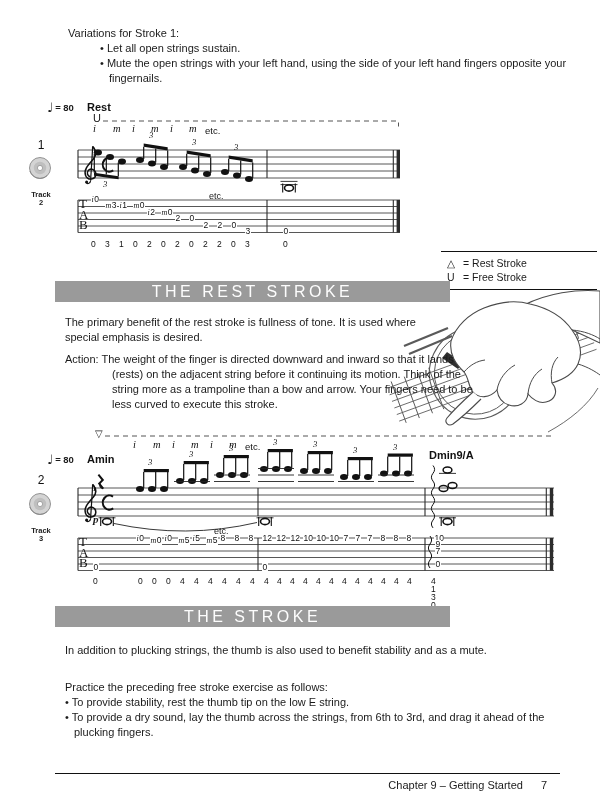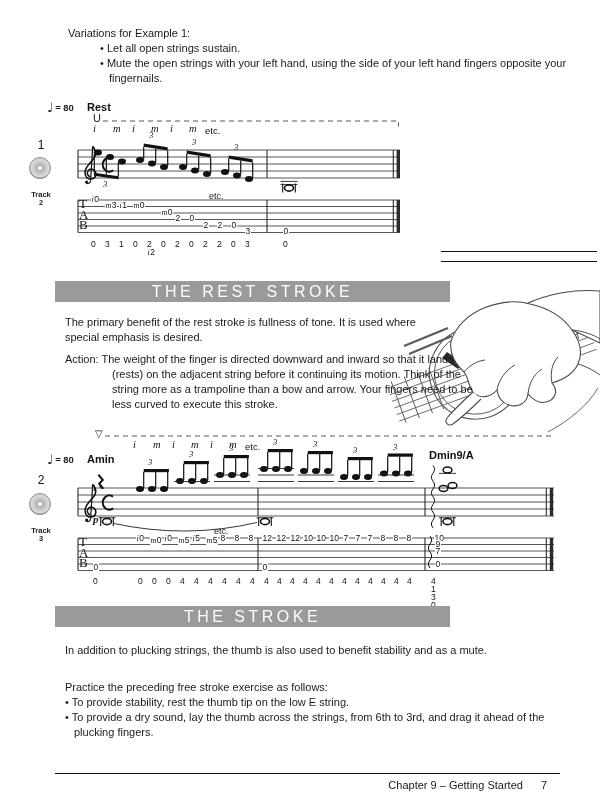--- a/index.html
+++ b/index.html
@@ -160,21 +160,21 @@
       <path d="M497 390C499 379 506 370 515 365"></path>
       <path d="M528 394C529 383 534 374 542 369"></path>
       <path d="M552 383C550 373 552 363 558 357"></path>
       <path d="M464 372C470 365 477 361 485 360"></path>
       <path d="M572 330C584 331 594 335 600 339"></path>
       <path d="M578 364C588 367 596 372 600 375"></path>
     </g>
   </g>
 </svg>
 
-<div class="abs txt" style="left:68px;top:26px">Variations for Example 1:</div>
+<div class="abs txt" style="left:68px;top:26px">Variations for Stroke 1:</div>
 <div class="abs txt" style="left:100px;top:41px;width:470px">
   <span class="hang" style="display:block"><span>•</span> <span>Let all open strings sustain.</span></span>
 </div>
 <div class="abs txt hang" style="left:100px;top:56px;width:470px">
   <span>•</span> <span>Mute the open strings with your left hand, using the side of your left hand fingers opposite your fingernails.</span>
 </div>
 
 <div class="abs tempo" style="left:47px;top:102px">
   <span class="note">♩</span>
   <span class="val">= 80</span>
@@ -206,21 +206,21 @@
 
 <span class="abs tabletter" style="left:79px;top:197px">T</span>
 <span class="abs tabletter" style="left:79px;top:207.5px">A</span>
 <span class="abs tabletter" style="left:79px;top:218px">B</span>
 <span class="abs" style="left:209px;top:191px;font-size:9px">etc.</span>
 <div class="cells fr">
     <span style="left: 91px; top: 195px;"><em>i</em>0</span>
     <span style="left: 105px; top: 201px;"><em>m</em>3</span>
     <span style="left: 119px; top: 201px;"><em>i</em>1</span>
     <span style="left: 133px; top: 201px;"><em>m</em>0</span>
-    <span style="left: 147px; top: 208px; margin-top: 40px;"><em>i</em>2</span>
+    <span style="left: 147px; top: 208px;"><em>i</em>2</span>
     <span style="left: 161px; top: 208px;"><em>m</em>0</span>
     <span style="left: 175px; top: 214px;">2</span>
     <span style="left: 189px; top: 214px;">0</span>
     <span style="left: 203px; top: 221px;">2</span>
     <span style="left: 217px; top: 221px;">2</span>
     <span style="left: 231px; top: 221px;">0</span>
     <span style="left: 245px; top: 227px;">3</span>
     <span style="left: 283px; top: 227px;">0</span>
   </div>
 <div class="cells num">
@@ -233,20 +233,22 @@
     <span style="left: 175px; top: 240px;">2</span>
     <span style="left: 189px; top: 240px;">0</span>
     <span style="left: 203px; top: 240px;">2</span>
     <span style="left: 217px; top: 240px;">2</span>
     <span style="left: 231px; top: 240px;">0</span>
     <span style="left: 245px; top: 240px;">3</span>
     <span style="left: 283px; top: 240px;">0</span>
   </div>
 
 <div class="legend">
+  <div><span class="sym">△</span><span>=  Rest Stroke</span></div>
+  <div><span class="sym">U</span><span>=  Free Stroke</span></div>
 </div>
 
 <div class="bar" style="top:281px">THE REST STROKE</div>
 <div class="abs txt" style="left:65px;top:315px;width:368px">The primary benefit of the rest stroke is fullness of tone.  It is used where special emphasis is desired.</div>
 <div class="abs txt" style="left:65px;top:352px;width:372px;padding-left:47px;text-indent:-47px">Action: The weight of the finger is directed downward and inward so that it lands (rests) on the adjacent string before it continuing its motion.  Think of the string more as a trampoline than a bow and arrow. Your fingers need to be less curved to execute this stroke.</div>
 
 <div class="abs" style="left:95px;top:428px;font-size:10px">▽</div>
 <div class="cells fing">
     <span class="it" style="left: 133px; top: 440px;">i</span>
     <span class="it" style="left: 153px; top: 440px;">m</span>

